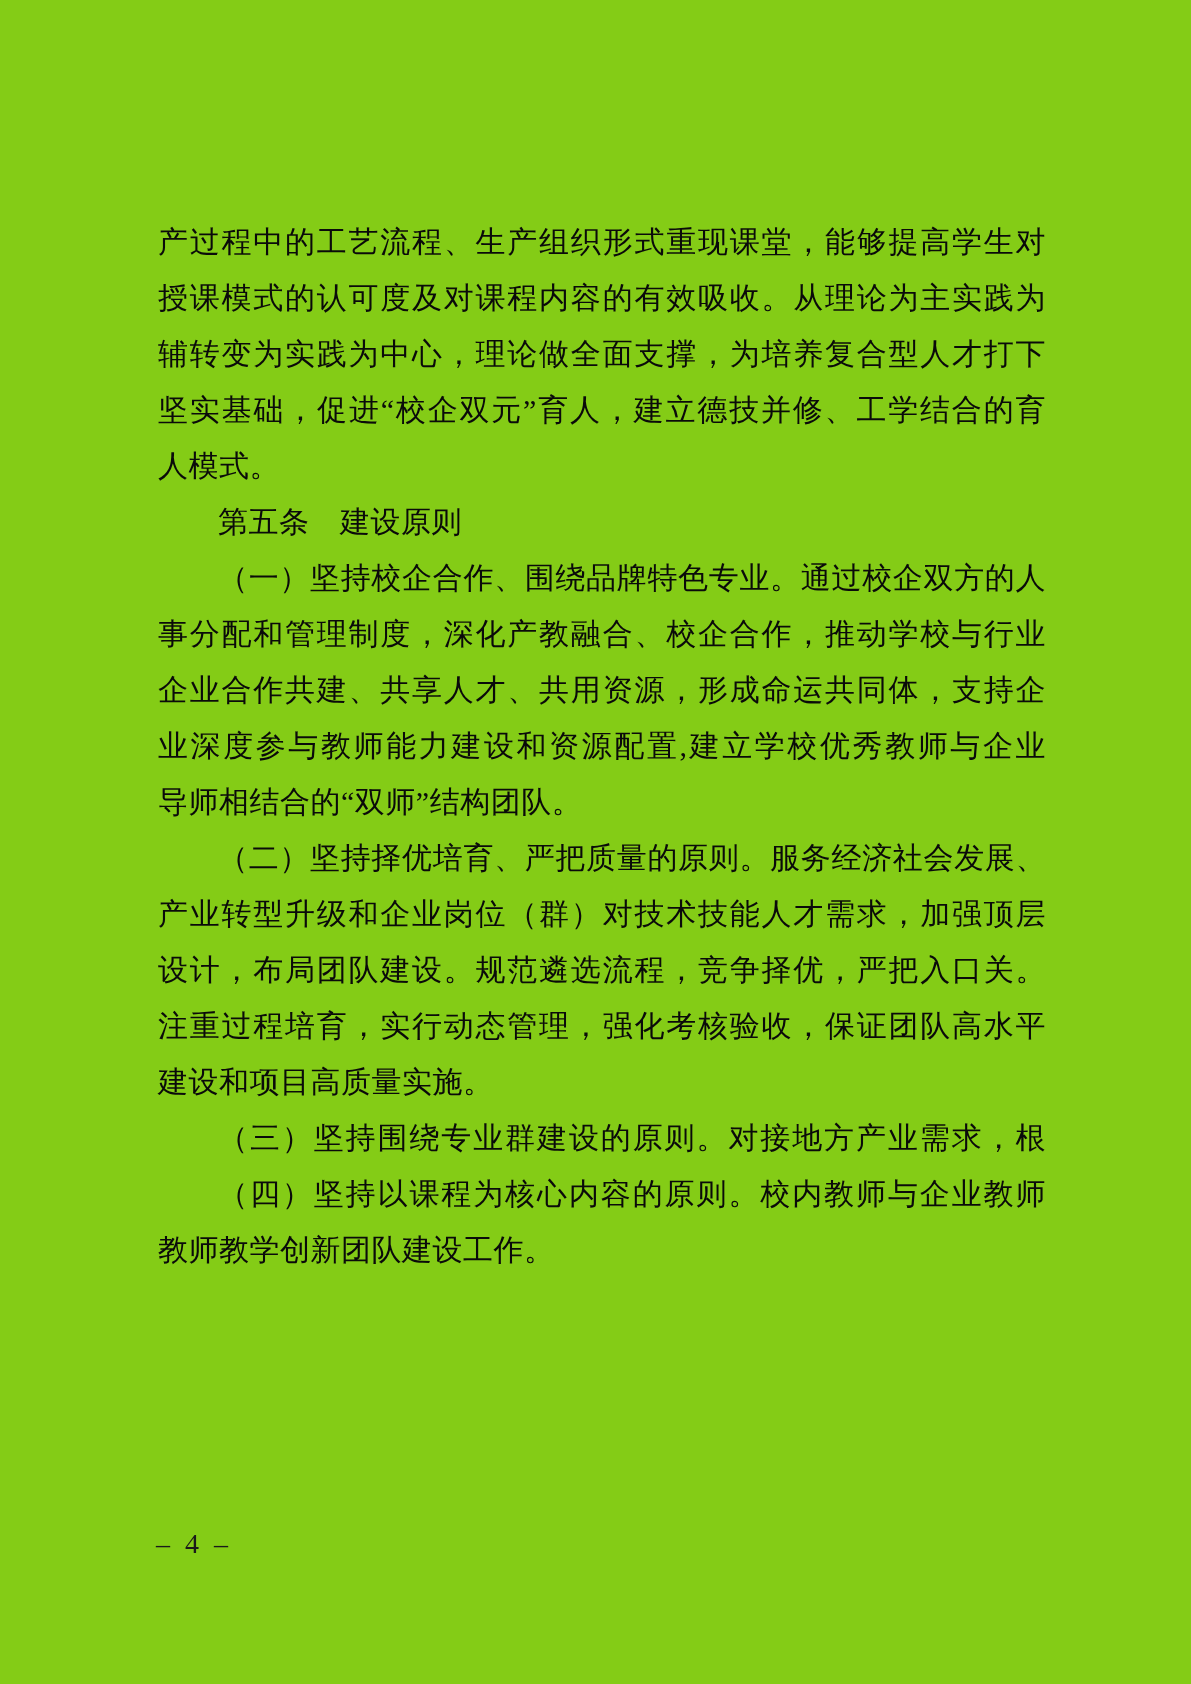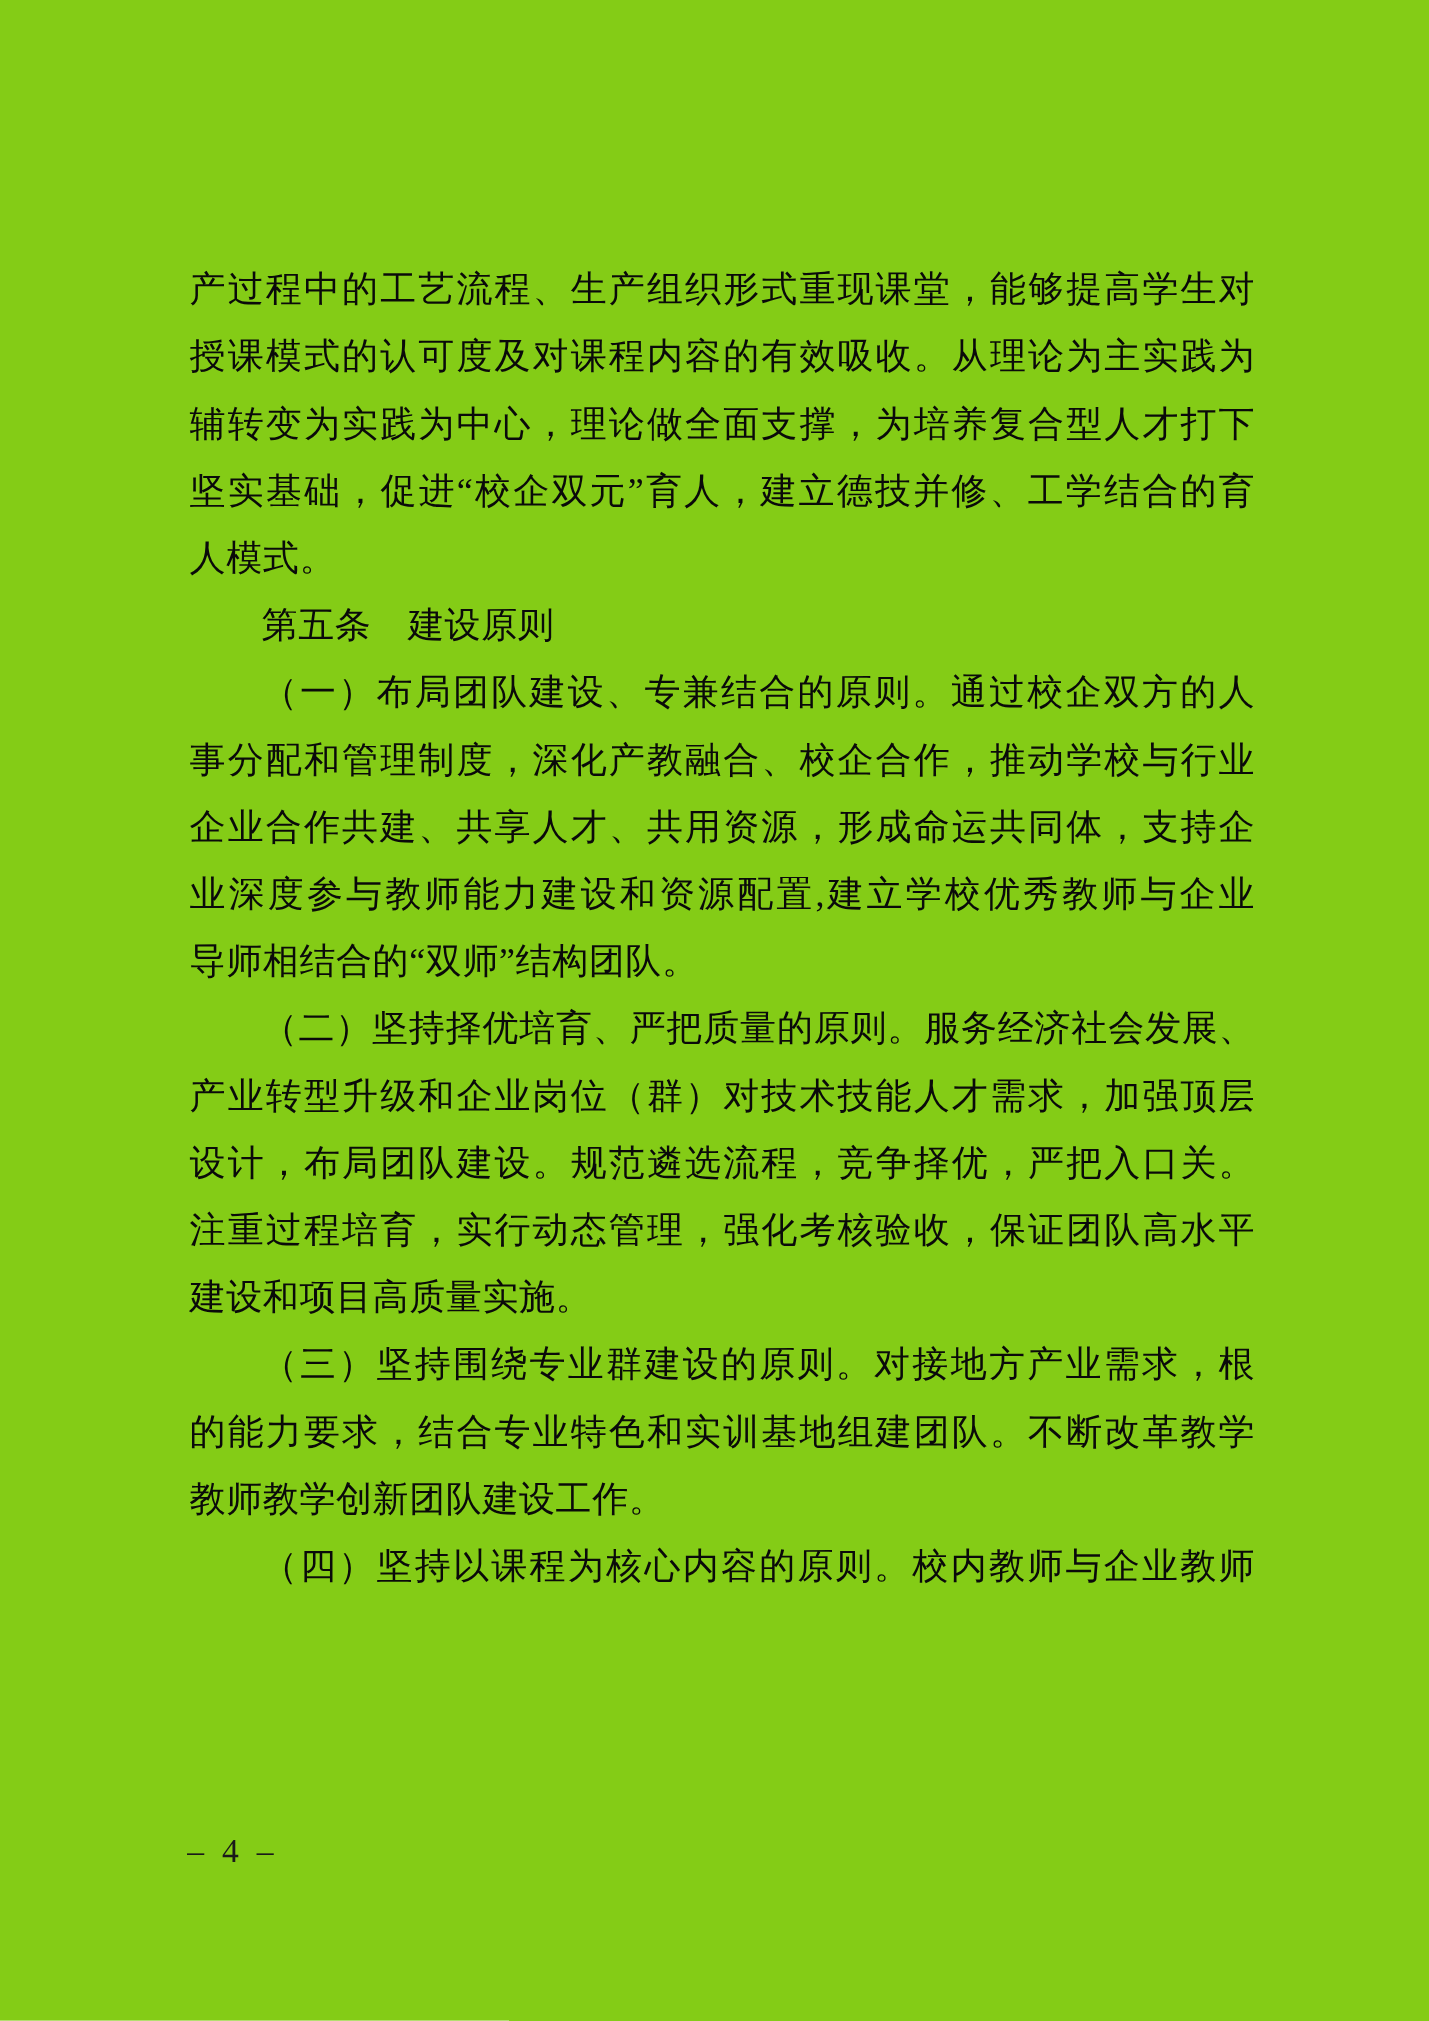--- a/index.html
+++ b/index.html
@@ -54,29 +54,28 @@
 <body>
 
 <div class="page">
   <main class="content">
       <div class="line fill">产过程中的工艺流程、生产组织形式重现课堂，能够提高学生对</div>
       <div class="line fill">授课模式的认可度及对课程内容的有效吸收。从理论为主实践为</div>
       <div class="line fill">辅转变为实践为中心，理论做全面支撑，为培养复合型人才打下</div>
       <div class="line fill">坚实基础，促进“校企双元”育人，建立德技并修、工学结合的育</div>
       <div class="line">人模式。</div>
       <div class="line indent">第五条　建设原则</div>
-      <div class="line fill indent">（一）布局团队建设、专兼结合的原则。通过校企双方的人</div>
+      <div class="line fill indent">（一）坚持校企合作、围绕品牌特色专业。通过校企双方的人</div>
       <div class="line fill">事分配和管理制度，深化产教融合、校企合作，推动学校与行业</div>
       <div class="line fill">企业合作共建、共享人才、共用资源，形成命运共同体，支持企</div>
       <div class="line fill">业深度参与教师能力建设和资源配置,建立学校优秀教师与企业</div>
       <div class="line">导师相结合的“双师”结构团队。</div>
       <div class="line fill indent">（二）坚持择优培育、严把质量的原则。服务经济社会发展、</div>
       <div class="line fill">产业转型升级和企业岗位（群）对技术技能人才需求，加强顶层</div>
       <div class="line fill">设计，布局团队建设。规范遴选流程，竞争择优，严把入口关。</div>
       <div class="line fill">注重过程培育，实行动态管理，强化考核验收，保证团队高水平</div>
       <div class="line">建设和项目高质量实施。</div>
       <div class="line fill indent">（三）坚持围绕专业群建设的原则。对接地方产业需求，根</div>
-      <div class="line fill">的能力要求，结合专业特色和实训基地组建团队。不断改革教学</div>
+      <div class="line fill indent">（四）坚持以课程为核心内容的原则。校内教师与企业教师</div>
       <div class="line">教师教学创新团队建设工作。</div>
-      <div class="line fill indent">（四）坚持以课程为核心内容的原则。校内教师与企业教师</div>
     </main>
   <div class="footer">– 4 –</div>
 </div>
 
 </body></html>

